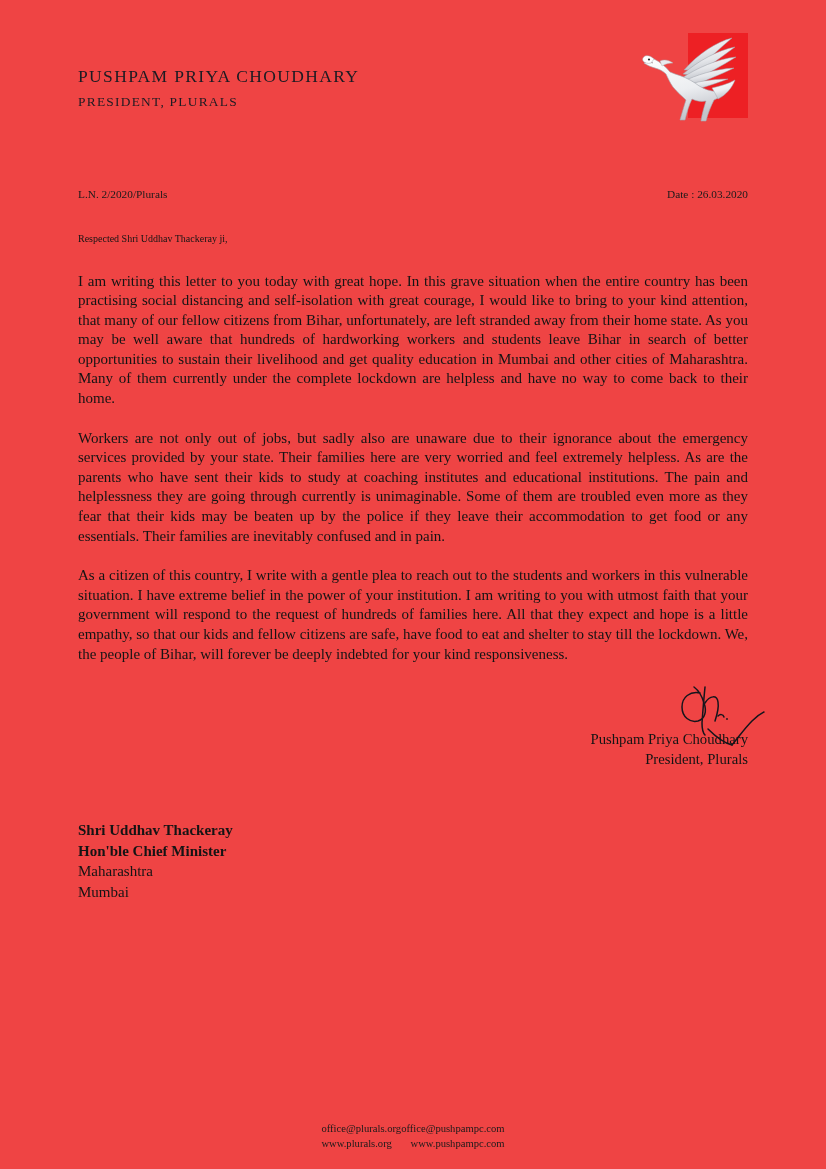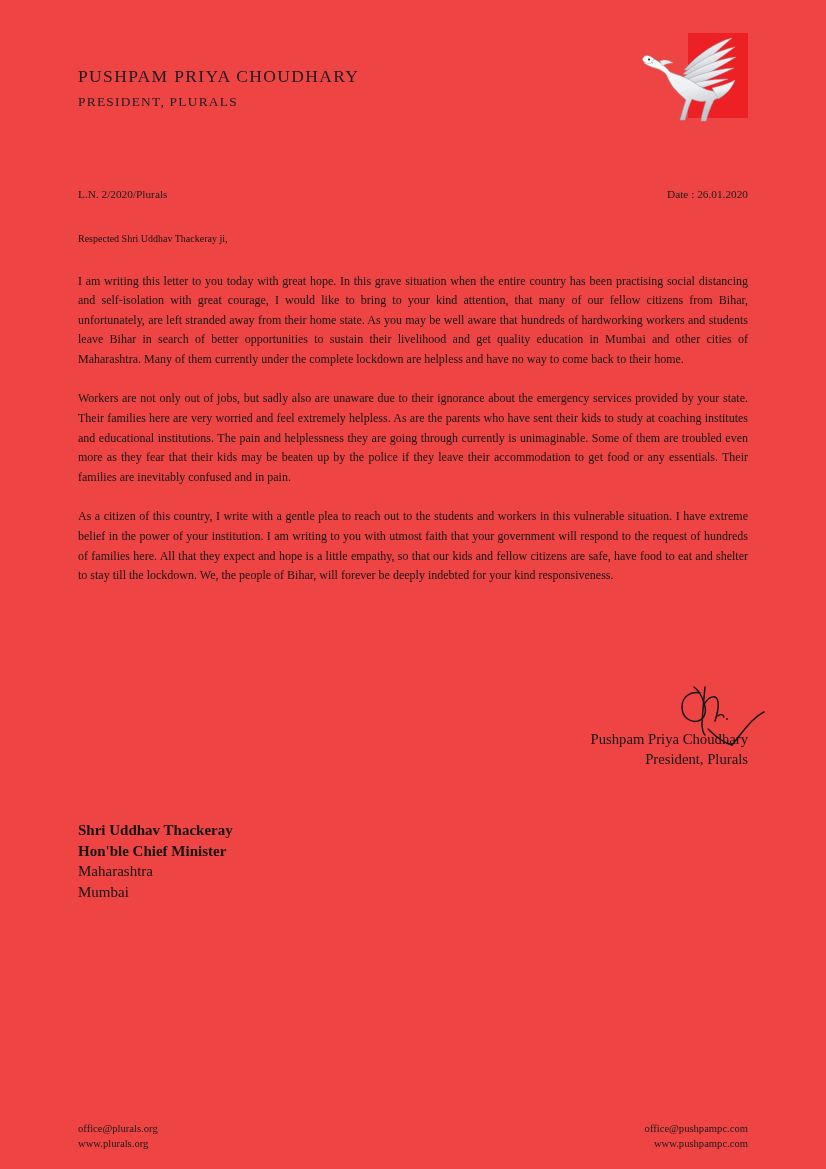--- a/index.html
+++ b/index.html
@@ -84,21 +84,21 @@
     left: 78px;
     top: 232px;
     width: 670px;
   }
   .salutation {
     font-size: 10px;
     line-height: 1.35;
     margin-bottom: 26px;
   }
   .para {
-    font-size: 12px;
+    font-size: 15px;
     line-height: 19.6px;
     text-align: justify;
     text-justify: inter-word;
     margin: 0 0 20px 0;
   }
   .para:last-child { margin-bottom: 8px; }
 
   
   .sign-block {
     position: absolute;
@@ -128,21 +128,21 @@
   }
   .recipient .b { font-weight: bold; }
 
   
   .footer {
     position: absolute;
     left: 78px;
     top: 1122px;
     width: 670px;
     display: flex;
-    justify-content: space-between;
+    justify-content: center;
     font-size: 10.6px;
     line-height: 14.5px;
     color: #1a1a1a;
   }
   .footer .right { text-align: right; font-family: Liberation Serif, serif; }
   .footer div > div { white-space: nowrap; }
 </style>
 </head>
 <body>
 
@@ -190,21 +190,21 @@
       <circle cx="9" cy="31.5" r="1.1" fill="#2b2b2b"></circle>
 
       <path d="M20 33 C24 31 29 32 33 35 C29 35 25 36 22 38 Z" fill="#e8eaee" stroke="#a9adb4" stroke-width="0.4"></path>
 
       <path d="M72 60 C80 58 88 56 95 52 C92 60 86 67 78 71 C76 67 74 63 72 60 Z" fill="url(#bg2)" stroke="#a3a7ae" stroke-width="0.5"></path>
     </svg>
   </div>
 
   <div class="refrow">
     <span>L.N. 2/2020/Plurals</span>
-    <span>Date : 26.01.2020</span>
+    <span>Date : 26.03.2020</span>
   </div>
 
   <div class="body-block">
     <div class="salutation">Respected Shri Uddhav Thackeray ji,</div>
     <p class="para">I am writing this letter to you today with great hope. In this grave situation when the entire country has been practising social distancing and self-isolation with great courage, I would like to bring to your kind attention, that many of our fellow citizens from Bihar, unfortunately, are left stranded away from their home state. As you may be well aware that hundreds of hardworking workers and students leave Bihar in search of better opportunities to sustain their livelihood and get quality education in Mumbai and other cities of Maharashtra. Many of them currently under the complete lockdown are helpless and have no way to come back to their home.</p>
     <p class="para">Workers are not only out of jobs, but sadly also are unaware due to their ignorance about the emergency services provided by your state. Their families here are very worried and feel extremely helpless. As are the parents who have sent their kids to study at coaching institutes and educational institutions. The pain and helplessness they are going through currently is unimaginable. Some of them are troubled even more as they fear that their kids may be beaten up by the police if they leave their accommodation to get food or any essentials. Their families are inevitably confused and in pain.</p>
     <p class="para">As a citizen of this country, I write with a gentle plea to reach out to the students and workers in this vulnerable situation. I have extreme belief in the power of your institution. I am writing to you with utmost faith that your government will respond to the request of hundreds of families here. All that they expect and hope is a little empathy, so that our kids and fellow citizens are safe, have food to eat and shelter to stay till the lockdown. We, the people of Bihar, will forever be deeply indebted for your kind responsiveness.</p>
   </div>
 
   <svg class="sign-mark" viewBox="0 0 96 72">

